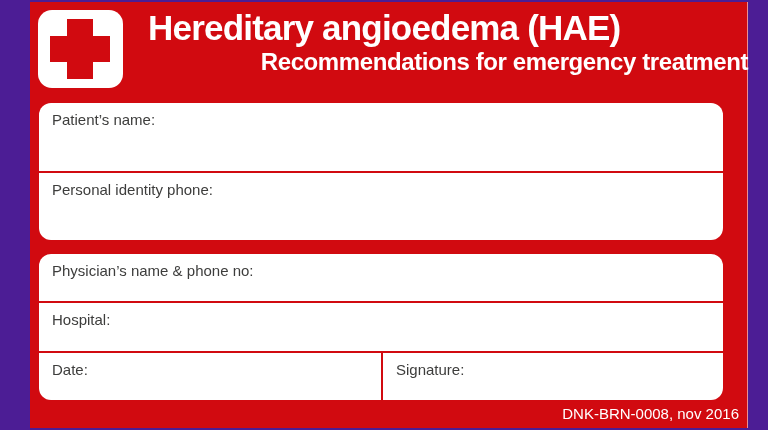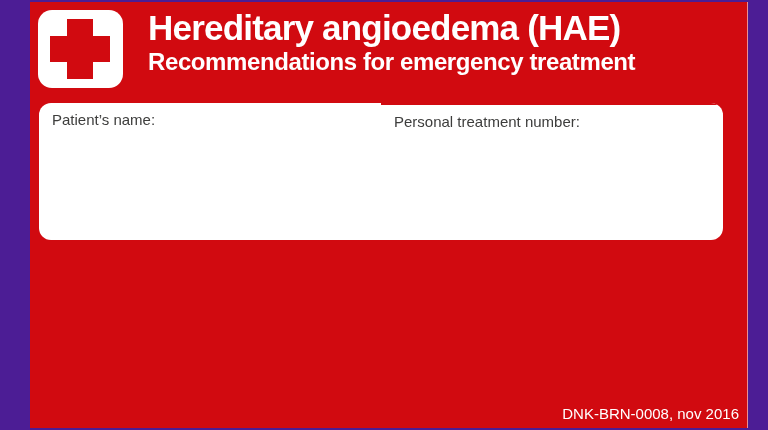--- a/index.html
+++ b/index.html
@@ -64,30 +64,31 @@
     font-weight: 700;
     letter-spacing: -0.8px;
     white-space: nowrap;
   }
   .subtitle {
     font-size: 24px;
     line-height: 27px;
     font-weight: 700;
     letter-spacing: -0.4px;
     white-space: nowrap;
+    text-align: right;
   }
   
   .group {
     position: absolute;
     left: 9px;
     width: 684px;
     background: #ffffff;
     border-radius: 12px;
     display: flex;
-    flex-direction: row;
+    flex-direction: column;
     overflow: hidden;
   }
   .group-1 { top: 101px; height: 137px; }
   .group-2 { top: 252px; height: 146px; }
   .frow {
     flex: 1;
     position: relative;
   }
   .frow + .frow {
     border-top: 2px solid #d10a10;
@@ -132,21 +133,37 @@
     <div class="titles">
       <div class="title">Hereditary angioedema (HAE)</div>
       <div class="subtitle">Recommendations for emergency treatment</div>
     </div>
 
     <div class="group group-1">
       <div class="frow">
         <span class="flabel">Patient’s name:</span>
       </div>
       <div class="frow">
-        <span class="flabel">Personal treatment number:</span>
+        <span class="flabel">Personal identity phone:</span>
       </div>
     </div>
 
+    <div class="group group-2">
+      <div class="frow">
+        <span class="flabel">Physician’s name &amp; phone no:</span>
+      </div>
+      <div class="frow">
+        <span class="flabel">Hospital:</span>
+      </div>
+      <div class="frow frow-split">
+        <div class="fcell fcell-left">
+          <span class="flabel">Date:</span>
+        </div>
+        <div class="fcell fcell-right">
+          <span class="flabel">Signature:</span>
+        </div>
+      </div>
+    </div>
 
     <div class="footer-code">DNK-BRN-0008, nov 2016</div>
 
   </div>
 </div>
 
 </body></html>

